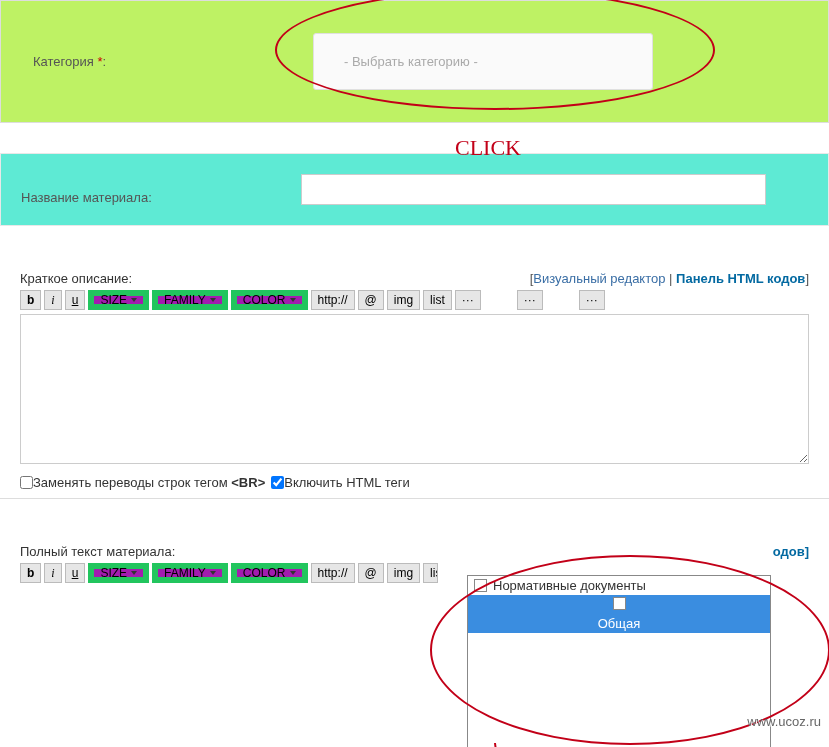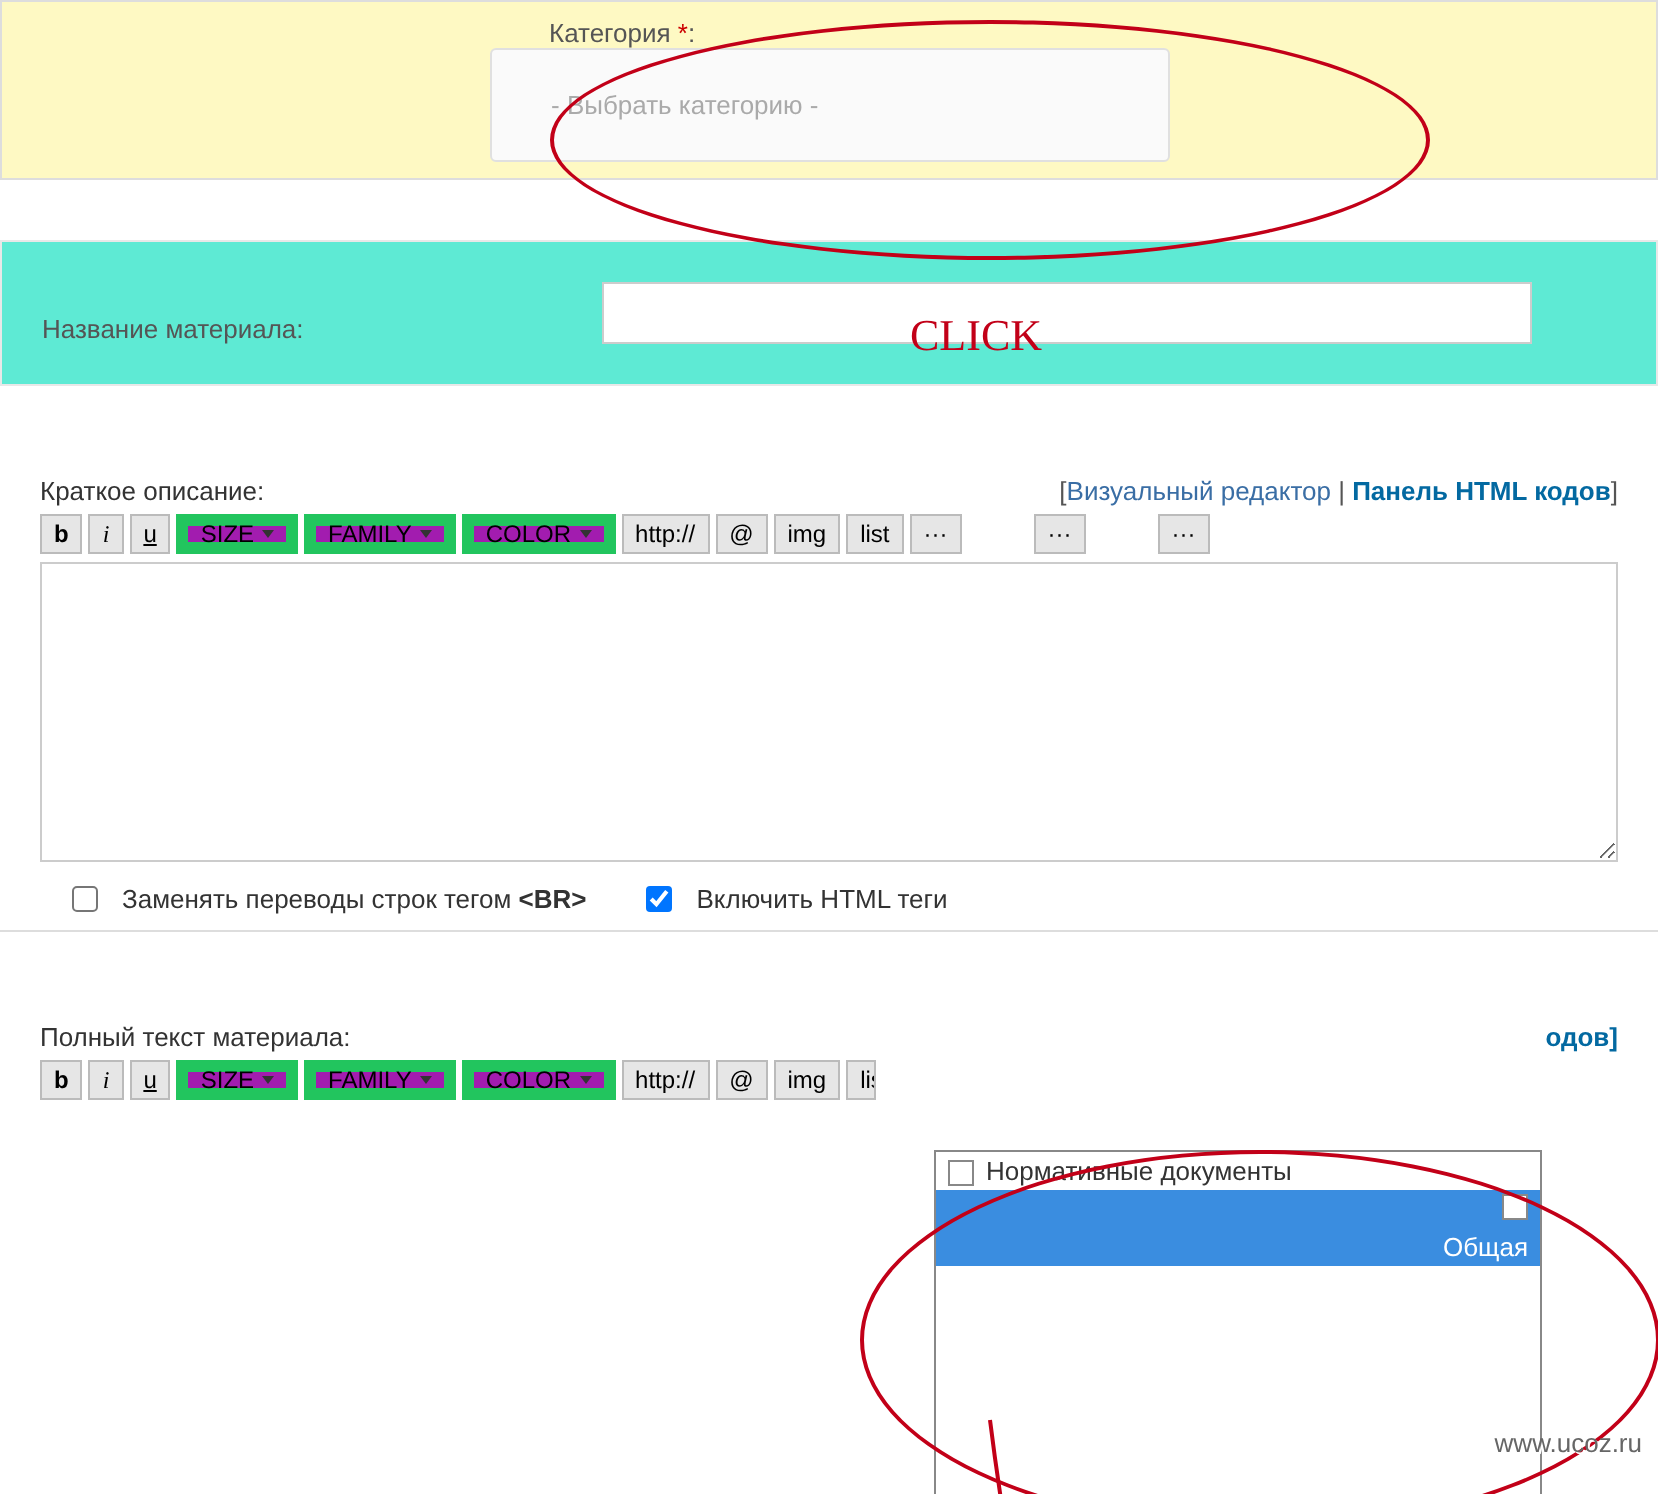--- a/index.html
+++ b/index.html
@@ -7,26 +7,25 @@
   font-family: Arial, Helvetica, sans-serif;
   font-size: 13px;
   color: #333;
   background: #fff;
   width: 829px;
   height: 747px;
   overflow: hidden;
   position: relative;
 }
 .section-gray {
-  background: #fef9c3;
+  background: #bef264;
   border: 1px solid #ddd;
-  padding: 8px;
-  display: flex;
-  align-items: center;
-  flex-direction: column;
+  padding: 32px;
+  display: flex;
+  align-items: center;
 }
 .section-white {
   background: #5eead4;
   border: 1px solid #e8e8e8;
   padding: 20px;
   display: flex;
   align-items: flex-end;
 }
 .label-col {
   width: 280px;
@@ -91,43 +90,43 @@
 .textarea-wrap { padding: 0 20px; }
 .textarea-big {
   width: 100%;
   height: 150px;
   border: 1px solid #ccc;
   resize: both;
   background: #fff;
   padding: 5px;
 }
 .chk-row {
-  padding: 8px 36px;
+  padding: 8px 20px;
   font-size: 13px;
   color: #333;
   display: flex;
   align-items: center;
-  gap: 12px;
+  gap: 0;
 }
 .chk-row input { vertical-align: middle; }
 hr.divider { border: none; border-top: 1px solid #ddd; margin: 0; }
 
 
 .popup {
   position: absolute;
   left: 467px;
   top: 575px;
   width: 304px;
   border: 1px solid #888;
   background: #fff;
   z-index: 5;
 }
 .popup-item {
   display: flex;
-  align-items: flex-end;
+  align-items: center;
   gap: 6px;
   padding: 2px 6px;
   font-size: 13px;
 }
 .popup-item.sel {
   background: #3a8de0;
   color: #fff;
   flex-direction: column;
 }
 .popup-chk {
@@ -135,21 +134,20 @@
   border: 1px solid #888;
   background: #fff;
 }
 .popup-body { height: 120px; }
 
 
 .annot {
   position: absolute;
   pointer-events: none;
   z-index: 10;
-  margin-top: 20px;
 }
 .oval {
   border: 2px solid #c20018;
   border-radius: 50%;
 }
 .click-label {
   color: #c20018;
   font-family: 'Times New Roman', serif;
   font-size: 22px;
 }

